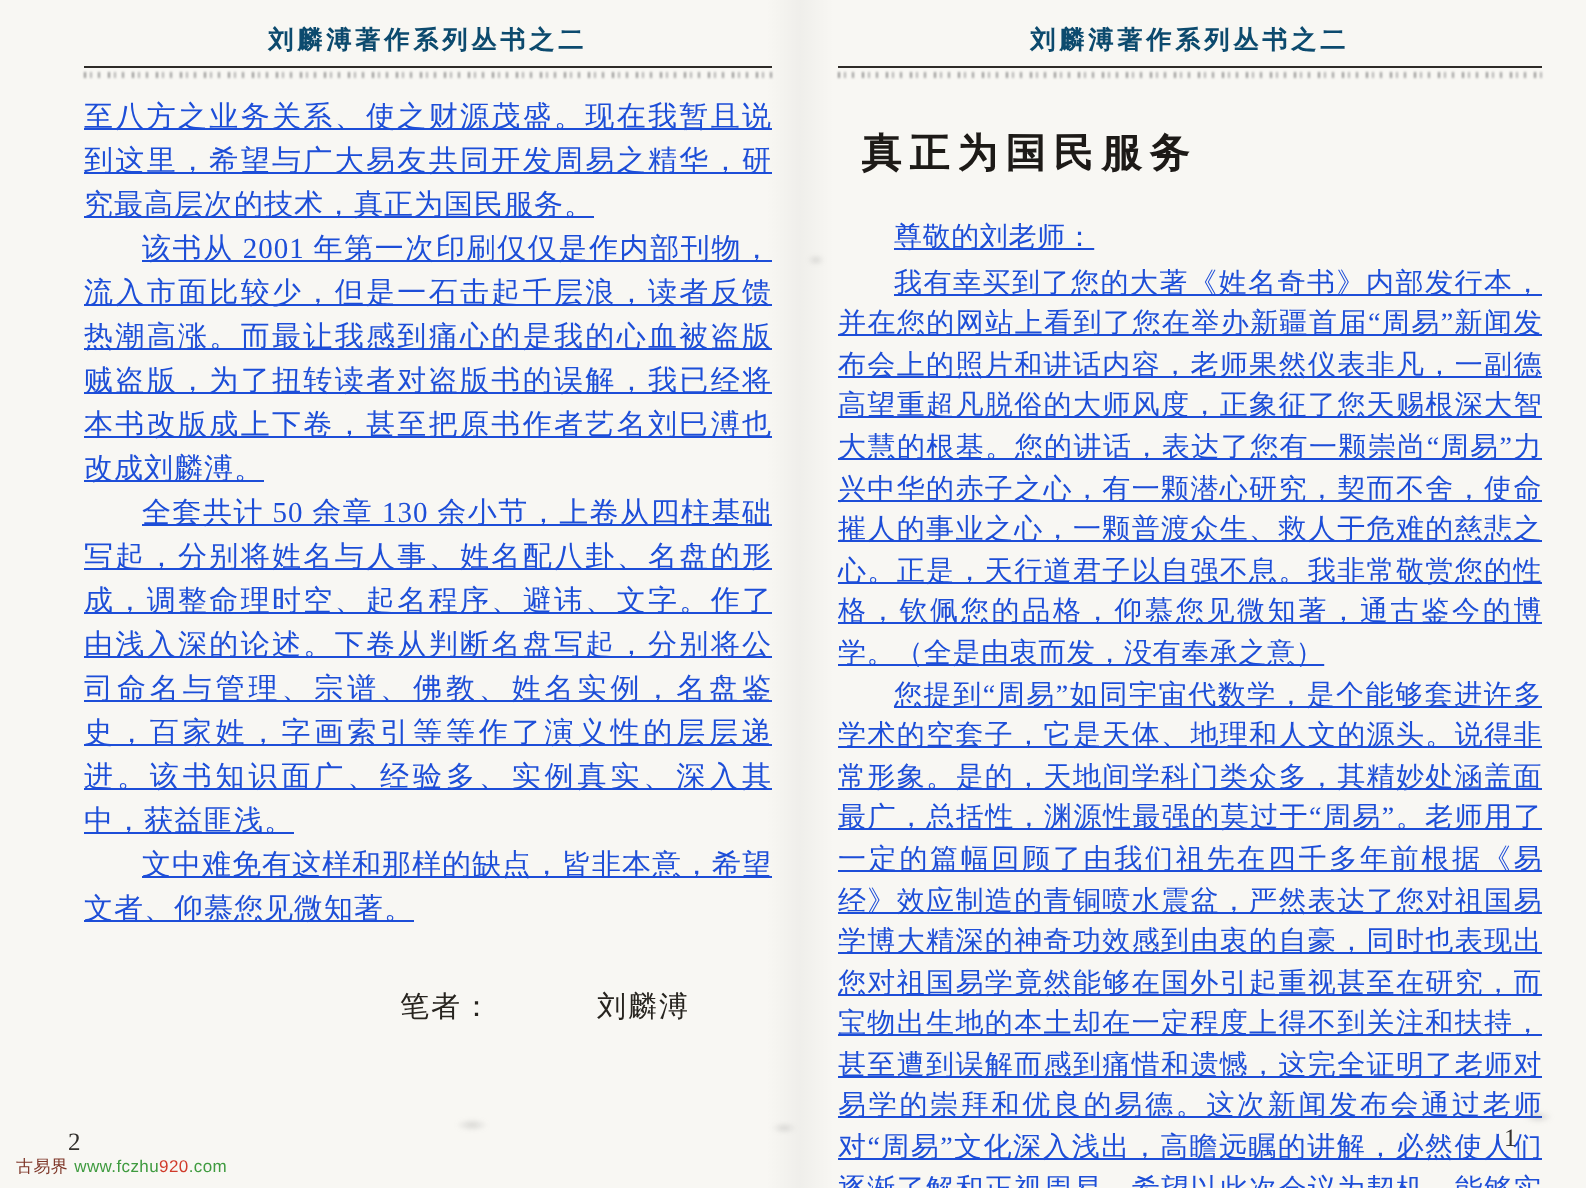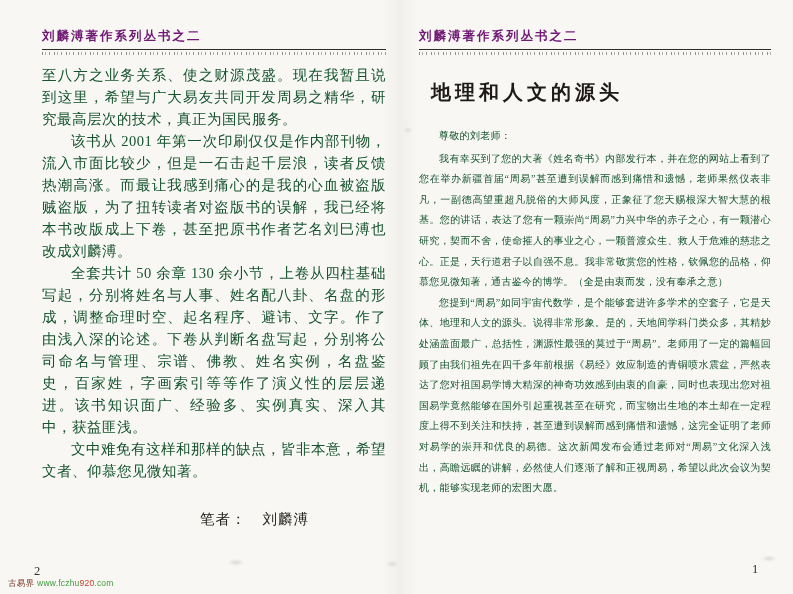--- a/index.html
+++ b/index.html
@@ -12,49 +12,49 @@
   
   .gutter{
     position:absolute;top:0;left:383px;width:34px;height:594px;
     background:linear-gradient(90deg,rgba(0,0,0,0) 0%,rgba(0,0,0,0.035) 50%,rgba(0,0,0,0) 100%);
   }
   .page{position:absolute;top:12px;}
   .page-left{left:42px;width:344px;}
   .page-right{left:419px;width:352px;}
 
   .page-header{
-    font-weight:bold;font-size:12.5px;letter-spacing:2px;
-    color:#701a75;margin:16px 0 4px 0;
+    text-align:center;font-weight:bold;font-size:12.5px;letter-spacing:2px;
+    color:#0c4a6e;margin:0 0 4px 0;
   }
   .header-rule{border-top:1.6px solid #2e2b28;height:0;}
   .header-noise{
     height:3px;margin-top:2px;opacity:.75;
     background:repeating-linear-gradient(90deg,
       #6b6b6b 0 1px,transparent 1px 3px,
       #9a9a9a 3px 4px,transparent 4px 7px,
       #7c7c7c 7px 8px,transparent 8px 12px);
     filter:blur(.5px);
   }
 
   .body-text{margin-top:9px;}
   .body-text p{
     margin:0;text-align:justify;text-indent:2em;
-    font-size:14.5px;line-height:22px;letter-spacing:.5px;color:#14532d;
+    font-size:14.5px;line-height:22px;letter-spacing:.5px;color:#1d4ed8;text-decoration:underline;
   }
   .body-text p.noindent{text-indent:0;}
-  .page-right .body-text p{font-size:10px;line-height:20.6px;letter-spacing:.3px;}
+  .page-right .body-text p{font-size:14px;line-height:20.6px;letter-spacing:.3px;}
 
   .letter-title{
     font-size:20px;font-weight:bold;letter-spacing:4px;color:#1d1a17;
     margin:24px 0 20px 12px;
   }
   .salutation{margin-bottom:2px !important;}
 
   .signature{
-    display:flex;align-items:baseline;gap:16px;
+    display:flex;align-items:baseline;gap:52px;
     margin-top:28px;padding-left:158px;
     font-size:14.5px;letter-spacing:1px;color:#27241f;
   }
 
   .pageno{position:absolute;font-size:12.5px;color:#33302c;}
   .pageno-left{left:34px;top:564px;}
   .pageno-right{left:752px;top:562px;}
 
   .watermark{
     position:absolute;left:8px;top:579px;
@@ -88,24 +88,24 @@
       <span>笔者：</span>
       <span>刘麟溥</span>
     </div>
   </div>
 </div>
 
 <div class="page page-right">
   <div class="page-header">刘麟溥著作系列丛书之二</div>
   <div class="header-rule"></div>
   <div class="header-noise"></div>
-  <div class="letter-title">地理和人文的源头</div>
+  <div class="letter-title">真正为国民服务</div>
   <div class="body-text">
     <p class="salutation">尊敬的刘老师：</p>
-    <p>我有幸买到了您的大著《姓名奇书》内部发行本，并在您的网站上看到了您在举办新疆首届“周易”甚至遭到误解而感到痛惜和遗憾，老师果然仪表非凡，一副德高望重超凡脱俗的大师风度，正象征了您天赐根深大智大慧的根基。您的讲话，表达了您有一颗崇尚“周易”力兴中华的赤子之心，有一颗潜心研究，契而不舍，使命摧人的事业之心，一颗普渡众生、救人于危难的慈悲之心。正是，天行道君子以自强不息。我非常敬赏您的性格，钦佩您的品格，仰慕您见微知著，通古鉴今的博学。（全是由衷而发，没有奉承之意）</p>
+    <p>我有幸买到了您的大著《姓名奇书》内部发行本，并在您的网站上看到了您在举办新疆首届“周易”新闻发布会上的照片和讲话内容，老师果然仪表非凡，一副德高望重超凡脱俗的大师风度，正象征了您天赐根深大智大慧的根基。您的讲话，表达了您有一颗崇尚“周易”力兴中华的赤子之心，有一颗潜心研究，契而不舍，使命摧人的事业之心，一颗普渡众生、救人于危难的慈悲之心。正是，天行道君子以自强不息。我非常敬赏您的性格，钦佩您的品格，仰慕您见微知著，通古鉴今的博学。（全是由衷而发，没有奉承之意）</p>
     <p>您提到“周易”如同宇宙代数学，是个能够套进许多学术的空套子，它是天体、地理和人文的源头。说得非常形象。是的，天地间学科门类众多，其精妙处涵盖面最广，总括性，渊源性最强的莫过于“周易”。老师用了一定的篇幅回顾了由我们祖先在四千多年前根据《易经》效应制造的青铜喷水震盆，严然表达了您对祖国易学博大精深的神奇功效感到由衷的自豪，同时也表现出您对祖国易学竟然能够在国外引起重视甚至在研究，而宝物出生地的本土却在一定程度上得不到关注和扶持，甚至遭到误解而感到痛惜和遗憾，这完全证明了老师对易学的崇拜和优良的易德。这次新闻发布会通过老师对“周易”文化深入浅出，高瞻远瞩的讲解，必然使人们逐渐了解和正视周易，希望以此次会议为契机，能够实现老师的宏图大愿。</p>
   </div>
 </div>
 
 <div class="pageno pageno-left">2</div>
 <div class="pageno pageno-right">1</div>
 
 <div class="watermark">
   <span class="wm-site">古易界</span><span class="wm-url">www.fczhu</span><span class="wm-digits">920</span><span class="wm-url">.com</span>
 </div>

